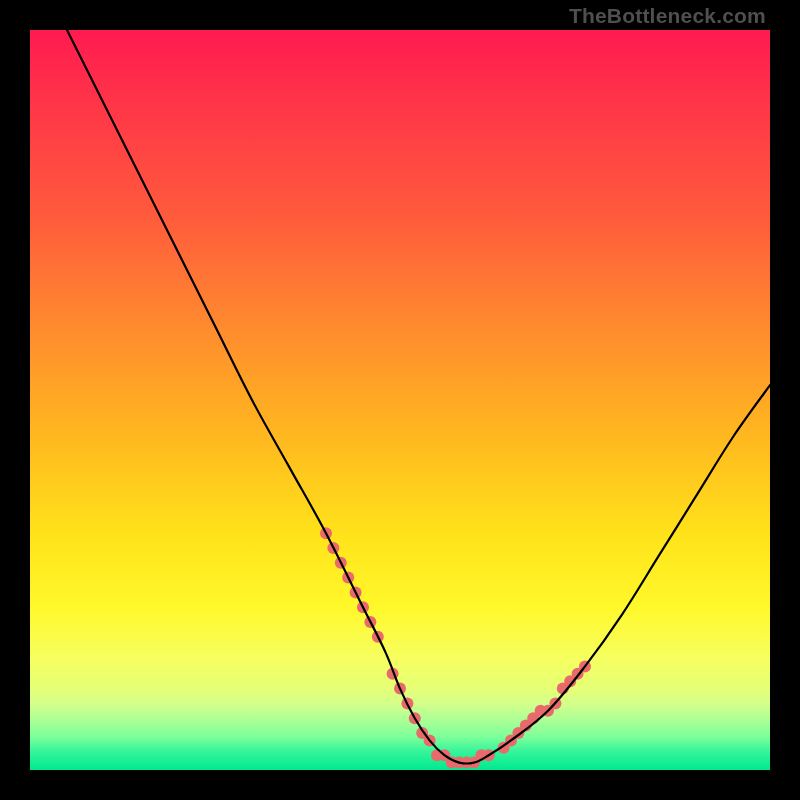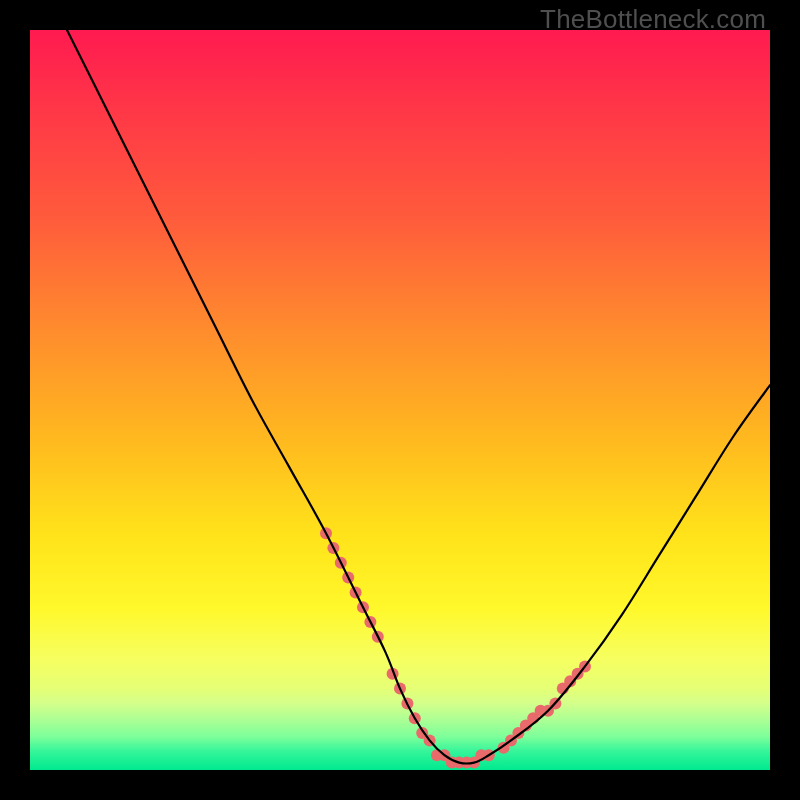--- a/index.html
+++ b/index.html
@@ -24,22 +24,22 @@
     left: 0;
     top: 0;
     width: 740px;
     height: 740px;
   }
   .watermark {
     position: absolute;
     top: 4px;
     right: 34px;
     color: #4f4f4f;
-    font-size: 26px;
-    font-weight: 400;
+    font-size: 21px;
+    font-weight: 700;
     letter-spacing: 0.2px;
     user-select: none;
   }
   svg { display: block; }
 </style>
 </head>
 <body>
 
 <div class="watermark">TheBottleneck.com</div>
 

